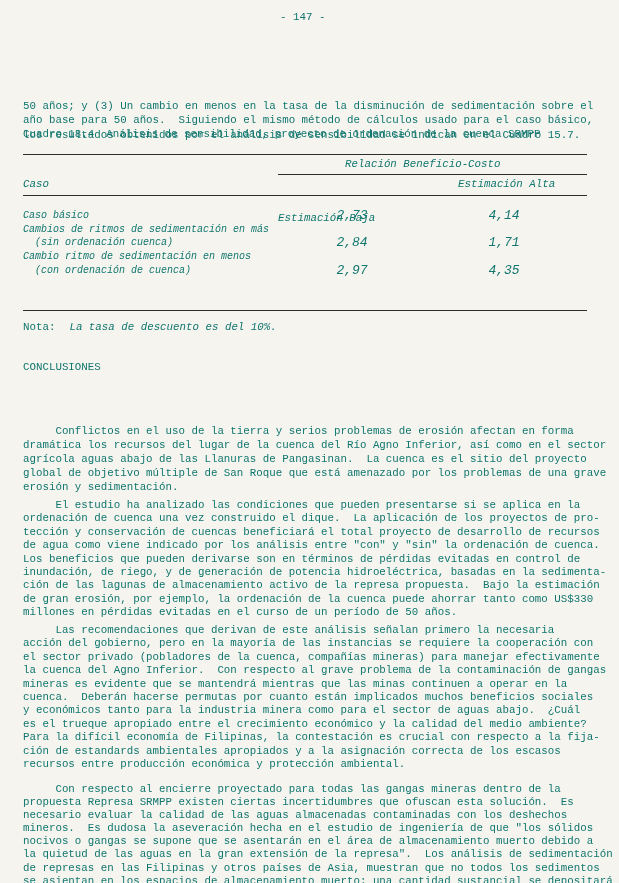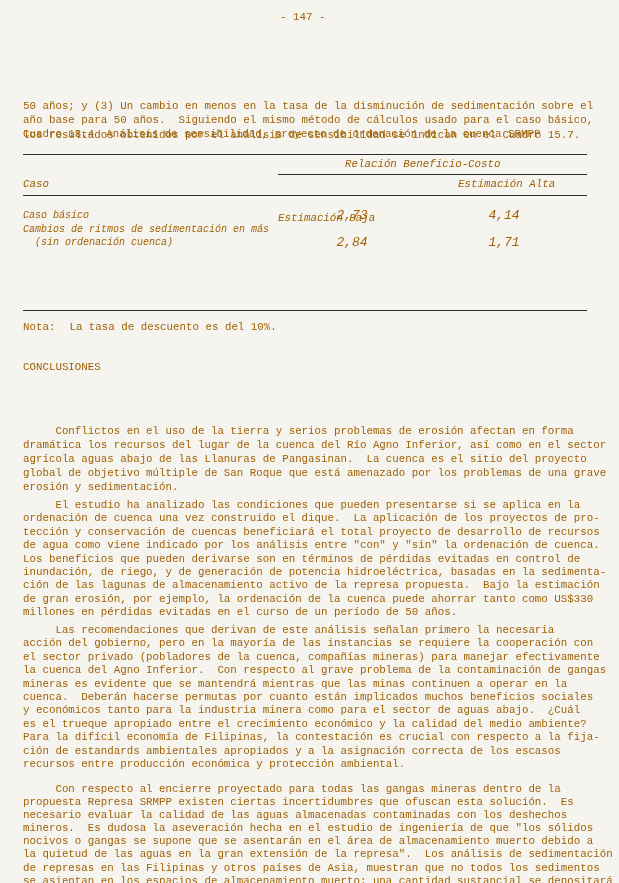--- a/index.html
+++ b/index.html
@@ -5,21 +5,21 @@
   html,body{margin:0;padding:0;}
   body{
     width:619px;height:883px;
     background:#e9e7e2;
     font-family:"Liberation Mono","DejaVu Sans Mono",monospace;
   }
   .page{
     position:relative;
     width:619px;height:883px;
     background:#f6f4ef;
-    color:#a16207;
+    color:#0f766e;
     overflow:hidden;
   }
   .pre{
     white-space:pre;
     font-size:10.8px;
     letter-spacing:0;
     margin-top:36px;
   }
   .abs{position:absolute;}
   #pagenum{top:11px;left:280px;font-size:10.8px;}
@@ -39,21 +39,21 @@
   #hdr-case{position:absolute;left:0;top:0;white-space:pre;}
   #hdr-low{position:absolute;left:255px;top:0;white-space:pre;margin-top:34px;}
   #hdr-high{position:absolute;left:435px;top:0;white-space:pre;}
   #rows{position:absolute;top:209px;left:0;width:564px;}
   .t-row{position:relative;line-height:13.7px;}
   .t-case{white-space:pre;font-size:10px;line-height:13.7px;}
   .t-val{position:absolute;bottom:0;font-size:13px;line-height:13.7px;transform:translateX(-50%);}
   .t-val.low{left:329px;}
   .t-val.high{left:481px;}
   #nota{top:321px;left:23px;font-size:10.8px;white-space:pre;}
-  #nota .nota-text{margin-left:14px;}
+  #nota .nota-text{margin-left:14px;font-style:italic;}
 
   
   #concl-heading{top:361px;left:23px;font-size:10.8px;}
   #p1{top:389px;left:23px;line-height:13.9px;}
   #p2{top:463px;left:23px;line-height:13.4px;}
   #p3{top:588px;left:23px;line-height:13.4px;}
   #p4{top:747px;left:23px;line-height:13.1px;}
 </style>
 </head>
 <body>
@@ -83,20 +83,26 @@
       <div class="t-row">
         <div class="t-case">Caso básico</div>
         <span class="t-val low">2,73</span>
         <span class="t-val high">4,14</span>
       </div>
       <div class="t-row">
         <div class="t-case">Cambios de ritmos de sedimentación en más
   (sin ordenación cuenca)</div>
         <span class="t-val low">2,84</span>
         <span class="t-val high">1,71</span>
+      </div>
+      <div class="t-row">
+        <div class="t-case">Cambio ritmo de sedimentación en menos
+  (con ordenación de cuenca)</div>
+        <span class="t-val low">2,97</span>
+        <span class="t-val high">4,35</span>
       </div>
     </div>
 
     <div id="rule-bottom" class="rule"></div>
   </div>
 
   <div id="nota" class="abs"><span>Nota:</span><span class="nota-text">La tasa de descuento es del 10%.</span></div>
 
   <div id="concl-heading" class="abs">CONCLUSIONES</div>
 

